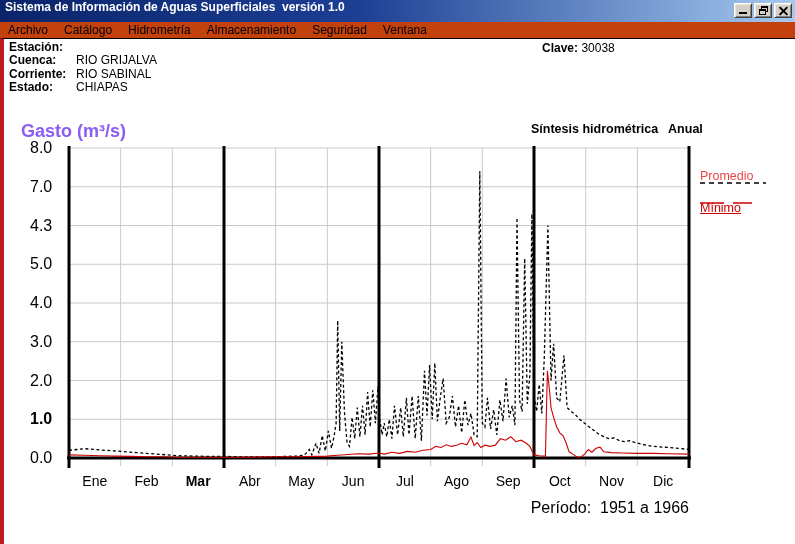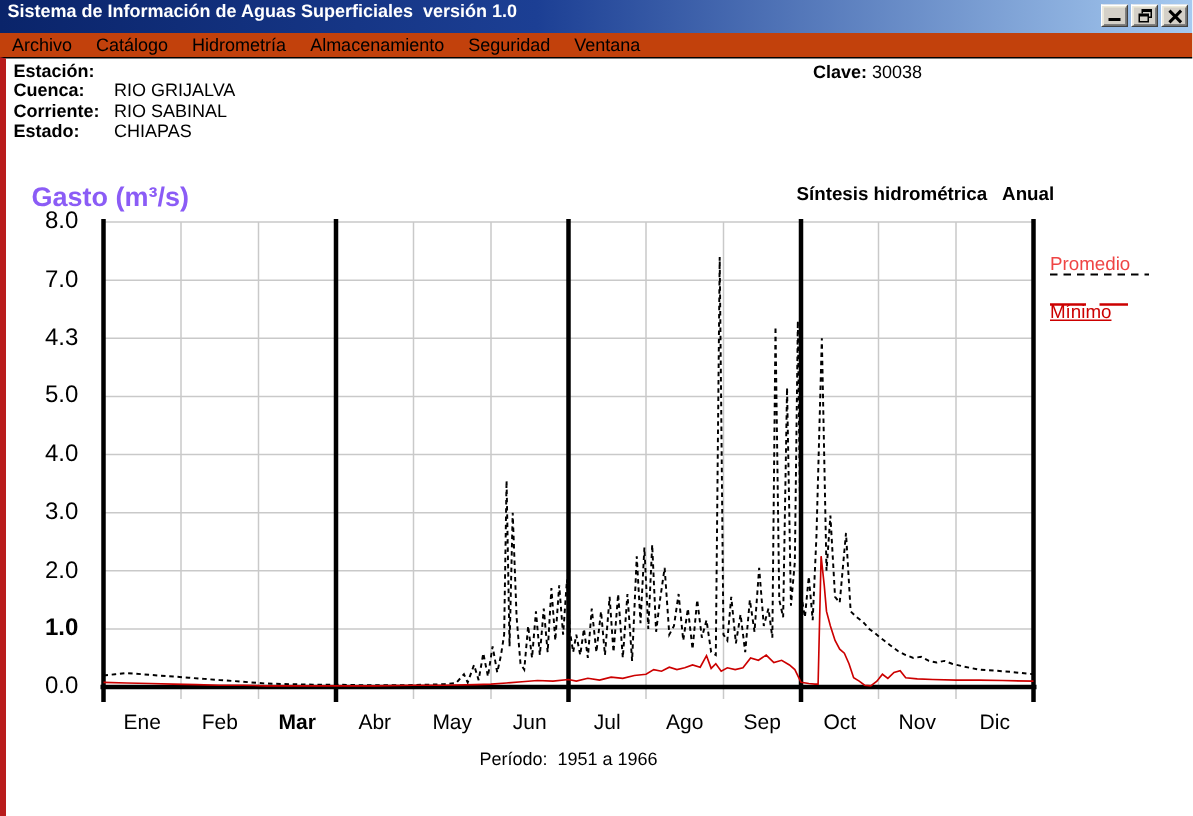--- a/index.html
+++ b/index.html
@@ -49,21 +49,21 @@
   .clave { position:absolute; left:538px; top:2px; font-size:12px; }
   .clave b { font-weight:bold; }
   .axis-title { position:absolute; left:17px; top:82px; font-size:18px; color:#8b5cf6;font-weight:bold; }
   .chart-title { position:absolute; left:527px; top:83px; font-size:12.5px; font-weight:bold; white-space:pre; }
   .chart-svg { position:absolute; left:0; top:0; width:795px; height:506px; }
   .ytick { position:absolute; width:33px; text-align:left; font-size:16px; color:#000; height:12px; line-height:12px; }
   .xtick { position:absolute; text-align:center; font-size:14px; color:#000; height:12px; line-height:12px; }
   .legend { position:absolute; left:696px; top:130px; font-size:12.5px; }
   .legend-name { display:block; height:14px; line-height:14px; }
   .legend .min-name { margin-top:18px;text-decoration:underline; }
-  .period { position:absolute; left:65px; top:460px; width:620px; text-align:center; font-size:12px; white-space:pre; }
+  .period { position:absolute; left:65px; top:460px; width:620px; text-align:right; font-size:16px; white-space:pre; }
 </style>
 </head>
 <body>
 
 <div class="titlebar">
   <span>Sistema de Información de Aguas Superficiales  versión 1.0</span>
   <div class="win-btns">
     <div class="win-btn">
       <span class="glyph-min"></span>
     </div>

